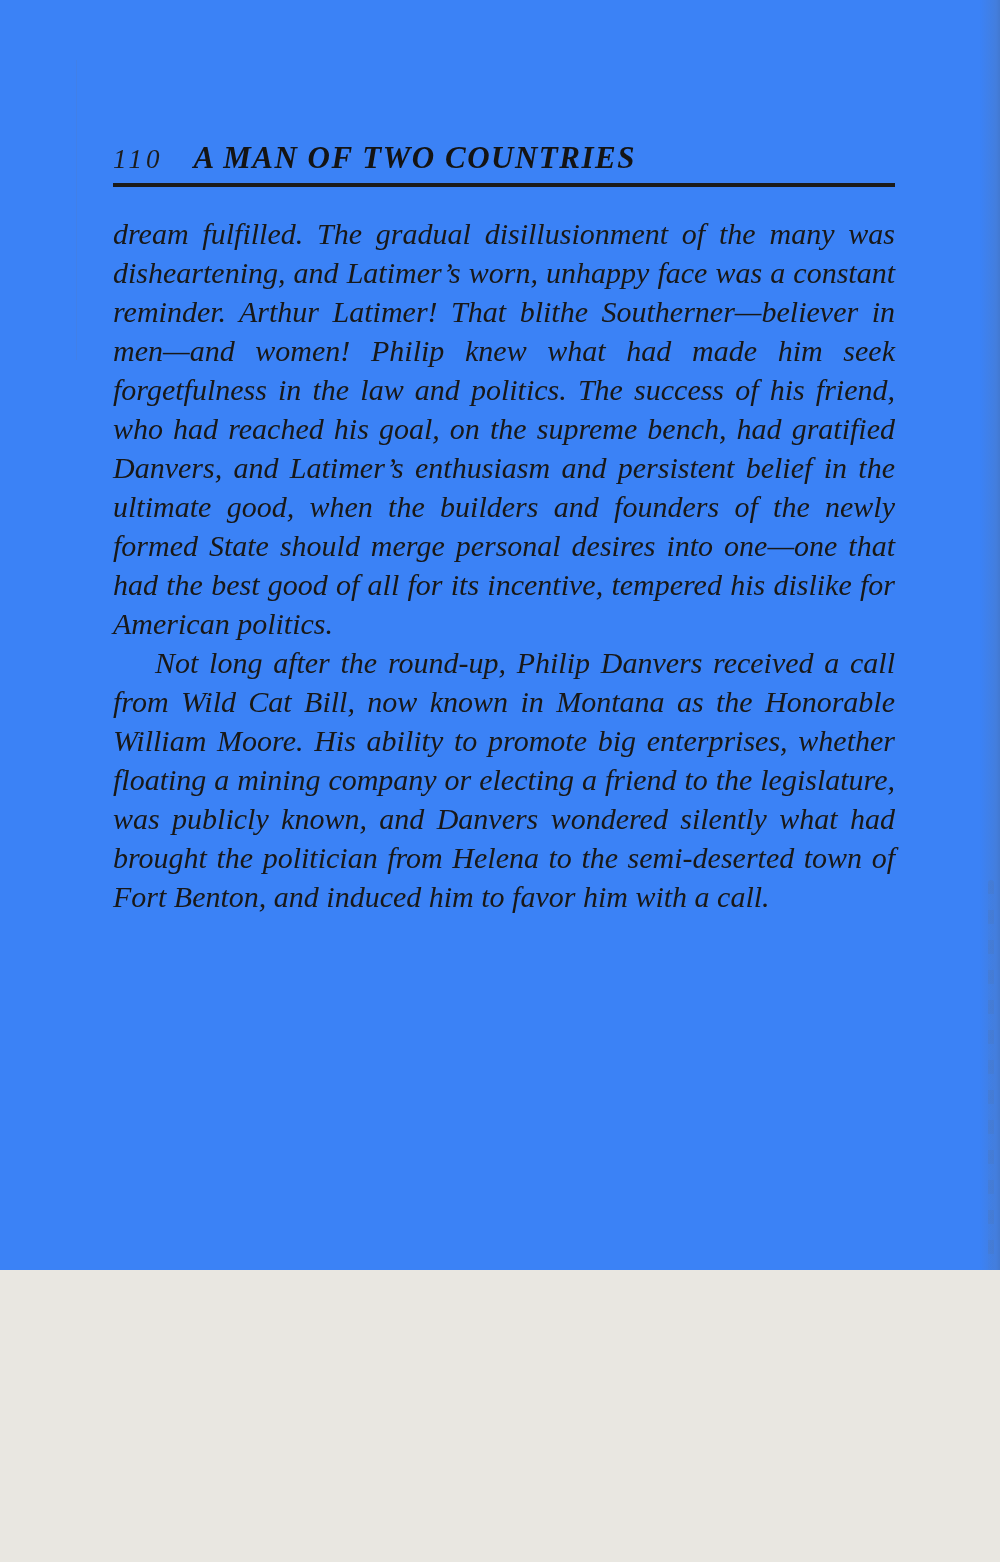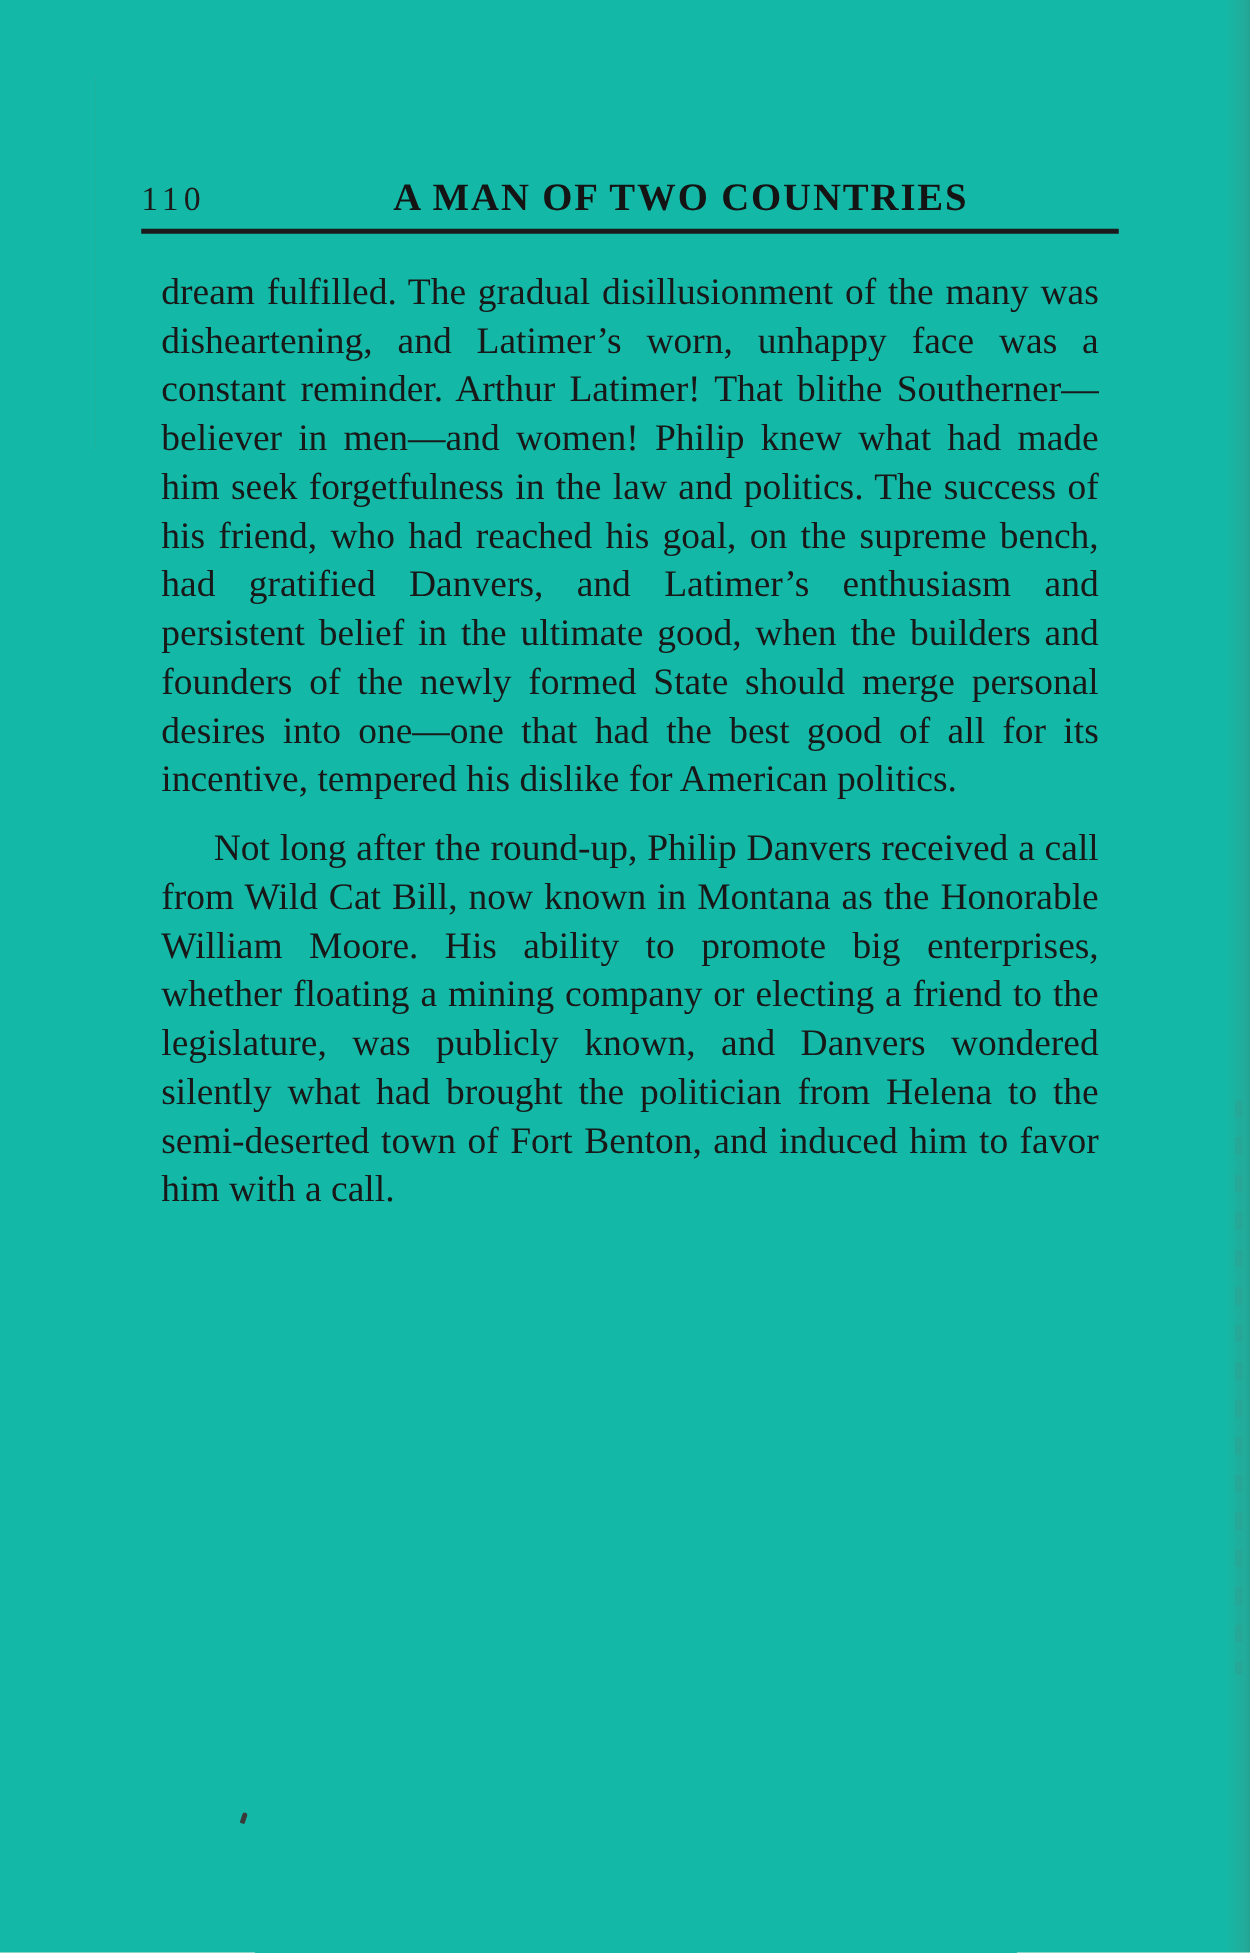--- a/index.html
+++ b/index.html
@@ -1,25 +1,26 @@
 <!DOCTYPE html>
 <html><head>
 <meta charset="utf-8">
 <style>
   * { margin: 0; padding: 0; box-sizing: border-box; }
   html, body { background: #e9e7e1; }
   .page {
     position: relative;
     width: 1000px;
-    height: 1562px;
+    height: 1270px;
     margin: 0 auto;
-    background: #14b8a6;
+    background: #3b82f6;
     overflow: hidden;
     font-family: "Liberation Serif", serif;
     color: #161616;
+    font-style: italic;
   }
   
   .scan-edge-right {
     position: absolute; top: 0; right: 0; width: 20px; height: 100%;
     background: linear-gradient(to right, rgba(110,105,95,0) 0%, rgba(110,105,95,0.16) 80%, rgba(90,85,75,0.22) 100%);
     pointer-events: none;
   }
   .scan-streaks {
     position: absolute; top: 880px; right: 6px; width: 6px; height: 460px;
     background: repeating-linear-gradient(to bottom, rgba(100,95,85,0.10) 0 14px, rgba(100,95,85,0.02) 14px 30px);
@@ -49,40 +50,40 @@
     display: flex;
     align-items: baseline;
   }
   .page-number {
     font-size: 27px;
     letter-spacing: 4px;
     color: #1c1c1c;
   }
   .running-title {
     flex: 1;
-    text-align: center;
+    text-align: left;
     font-size: 31px;
     font-weight: bold;
     letter-spacing: 1.5px;
     white-space: nowrap;
     color: #141414;
     padding-left: 30px;
   }
   .rule {
     margin-top: 7px;
     border-bottom: 4px solid #1b1b1b;
   }
   .body-text {
     margin-top: 27px;
     font-size: 30px;
     line-height: 39px;
     text-align: justify;
     color: #181818;
   }
-  .body-text p { margin: 16px; }
+  .body-text p { margin: 0; }
   .body-text p.indent { text-indent: 42px; }
 </style>
 </head>
 <body>
 
 <div class="page">
   <div class="scan-edge-right"></div>
   <div class="scan-streaks"></div>
   <div class="scan-edge-left"></div>
   <div class="ink-speck"></div>

